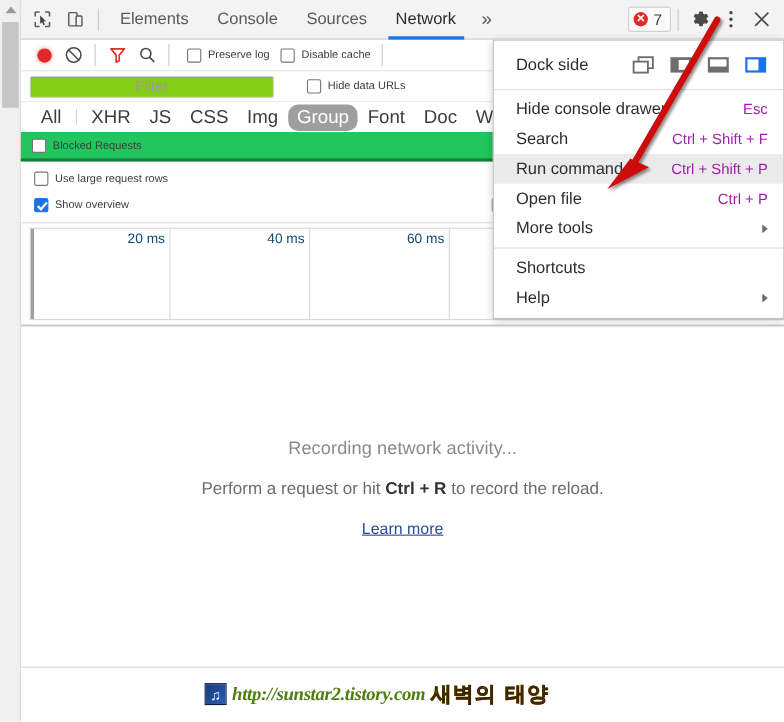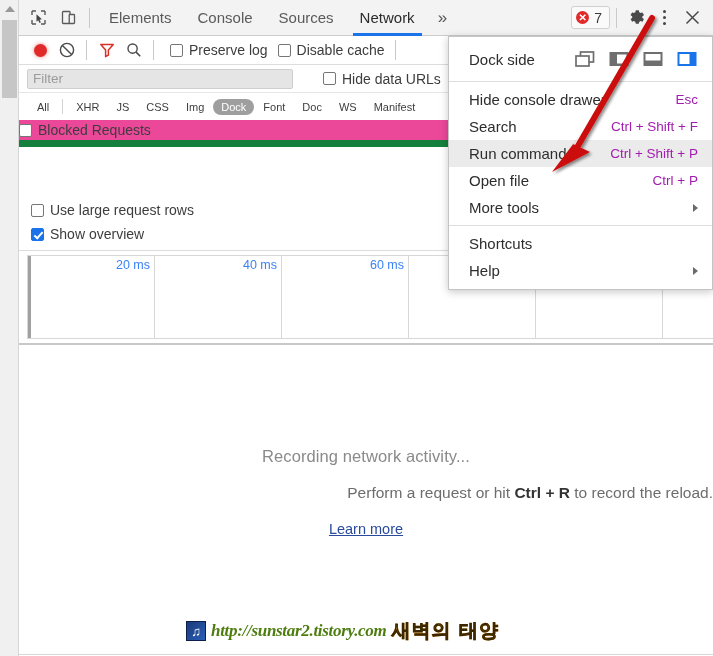--- a/index.html
+++ b/index.html
@@ -146,21 +146,21 @@
     display: block;
   }
   .tb-icon {
     width: 27px; height: 26px;
     display: flex; align-items: center; justify-content: center;
     cursor: pointer;
   }
   .cb-wrap {
     display: flex; align-items: center;
     gap: 6px; margin-left: 10px;
-    font-size: 14px; color: #3d3d3d;
+    font-size: 10px; color: #3d3d3d;
     cursor: pointer; white-space: nowrap;
   }
   .cbox {
     width: 13px; height: 13px;
     border: 1px solid #767676;
     border-radius: 2px;
     background: #fff;
     flex: 0 0 auto;
     position: relative;
   }
@@ -177,63 +177,64 @@
 
   
   .filter-row {
     height: 28px;
     display: flex; align-items: center;
     padding-left: 8px;
     border-bottom: 1px solid #e6e6e6;
     background: #fff;
   }
   .filter-input {
-    width: 266px; height: 20px;
+    width: 222px; height: 20px;
     border: 1px solid #cfcfcf;
     border-radius: 2px;
     font-size: 13.5px;
     padding: 0 5px;
     color: #222;
-    background: #e5e5e5;
+    background: #84cc16;
     outline: none;
     font-family: "Liberation Sans", sans-serif;
+    text-align: center;
   }
   .filter-input::placeholder { color: #9b9b9b; }
 
   
   .type-row {
     height: 27px;
     display: flex; align-items: center;
     padding-left: 10px;
     gap: 1px;
     background: #fff;
   }
   .type-item {
-    font-size: 11px; color: #3d3d3d;
+    font-size: 17px; color: #3d3d3d;
     padding: 2px 8px;
     border-radius: 9px;
     cursor: pointer;
     white-space: nowrap;
   }
   .type-item.selected { background: #9e9e9e; color: #fff; }
   .type-sep { width: 1px; height: 15px; background: #d2d2d2; margin: 0 4px; }
 
   .blocked-row {
     height: 27px;
     display: flex; align-items: center;
-    border-bottom: 7px solid #15803d;
-    background: #ec4899;
+    padding-left: 10px;
+    border-bottom: 3px solid #15803d;
+    background: #22c55e;
   }
 
   
   .settings {
     background: #fff;
     border-bottom: 1px solid #dcdcdc;
     padding: 3px 0 4px 0;
-    margin-top: 48px;
   }
   .set-row {
     height: 24px;
     display: flex; align-items: center;
     padding-left: 12px;
   }
   .set-col-right { margin-left: 330px; }
 
   
   .overview {
@@ -245,21 +246,21 @@
     position: relative;
     display: flex;
   }
   .ov-cell {
     flex: 0 0 127px;
     border-right: 1px solid #d8d8d8;
     position: relative;
   }
   .ov-cell .lbl {
     position: absolute; right: 4px; top: 2px;
-    font-size: 12.5px; color: #3b82f6;
+    font-size: 12.5px; color: #0c4a6e;
     white-space: nowrap;
   }
   .ov-left-handle {
     position: absolute; left: 0; top: 0;
     width: 3px; height: 100%;
     background: #a0a0a0;
   }
 
   .divider-strong {
     height: 2px; background: #c8c8c8; margin-top: 4px;
@@ -273,21 +274,21 @@
     border-bottom: 1px solid #d8d8d8;
   }
   .empty-msg {
     position: absolute; left: 0; right: 0; top: 102px;
     text-align: center;
   }
   .empty-line1 {
     font-size: 16.5px; color: #8a8a8a; letter-spacing: 0.1px;
   }
   .empty-line2 {
-    font-size: 15.5px; color: #6d6d6d; margin-top: 18px; text-align: right;
+    font-size: 15.5px; color: #6d6d6d; margin-top: 18px;
   }
   .empty-line2 b { color: #333; font-weight: bold; }
   .empty-link {
     display: inline-block; margin-top: 19px;
     font-size: 14.5px; color: #2a4b9b;
     text-decoration: underline;
     cursor: pointer;
   }
 
   
@@ -502,21 +503,21 @@
       <div class="type-item">
         <span>JS</span>
       </div>
       <div class="type-item">
         <span>CSS</span>
       </div>
       <div class="type-item">
         <span>Img</span>
       </div>
       <div class="type-item selected">
-        <span>Dock</span>
+        <span>Group</span>
       </div>
       <div class="type-item">
         <span>Font</span>
       </div>
       <div class="type-item">
         <span>Doc</span>
       </div>
       <div class="type-item">
         <span>WS</span>
       </div>

